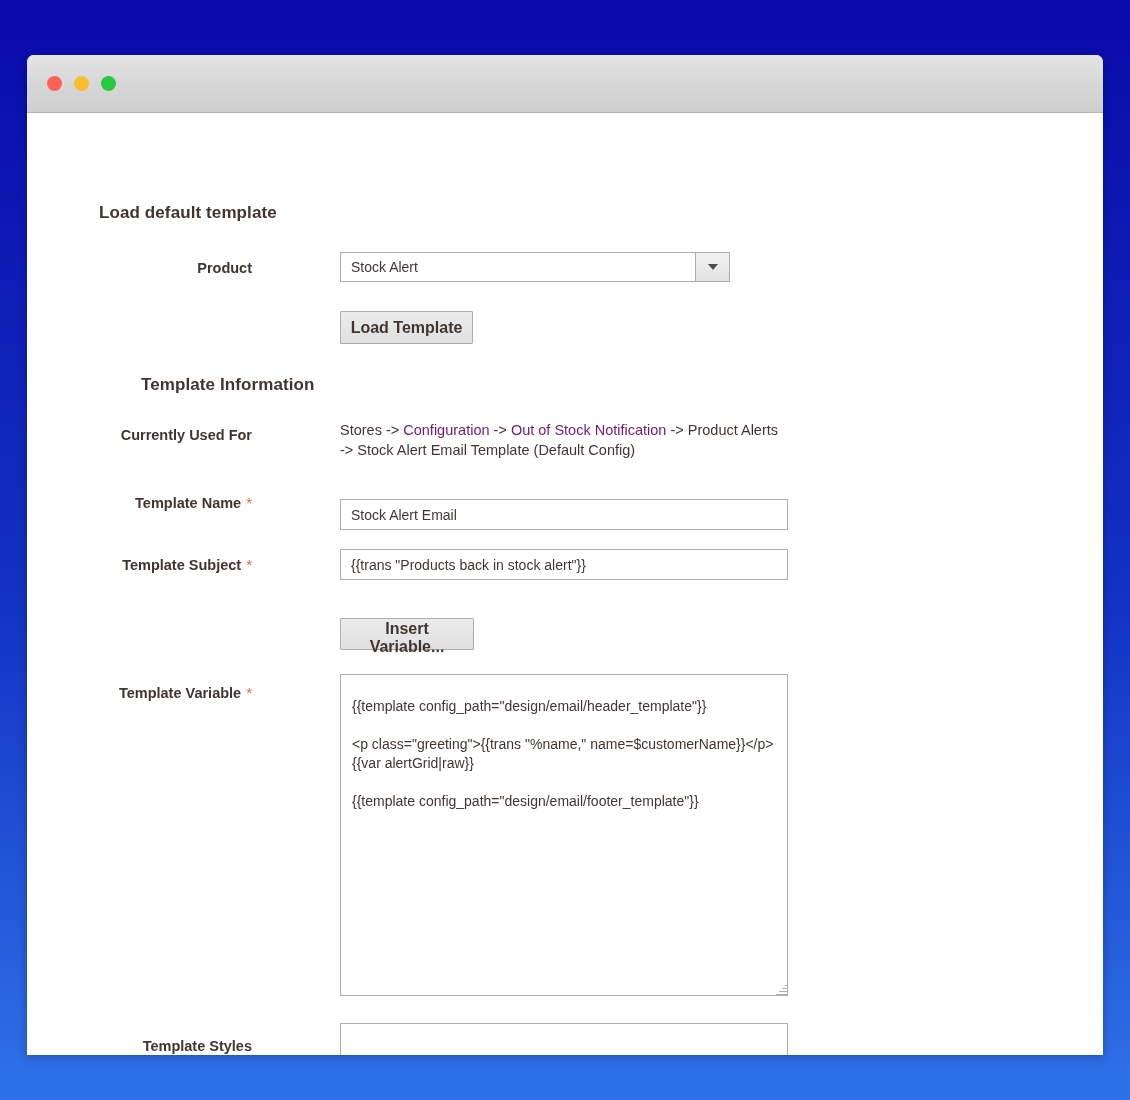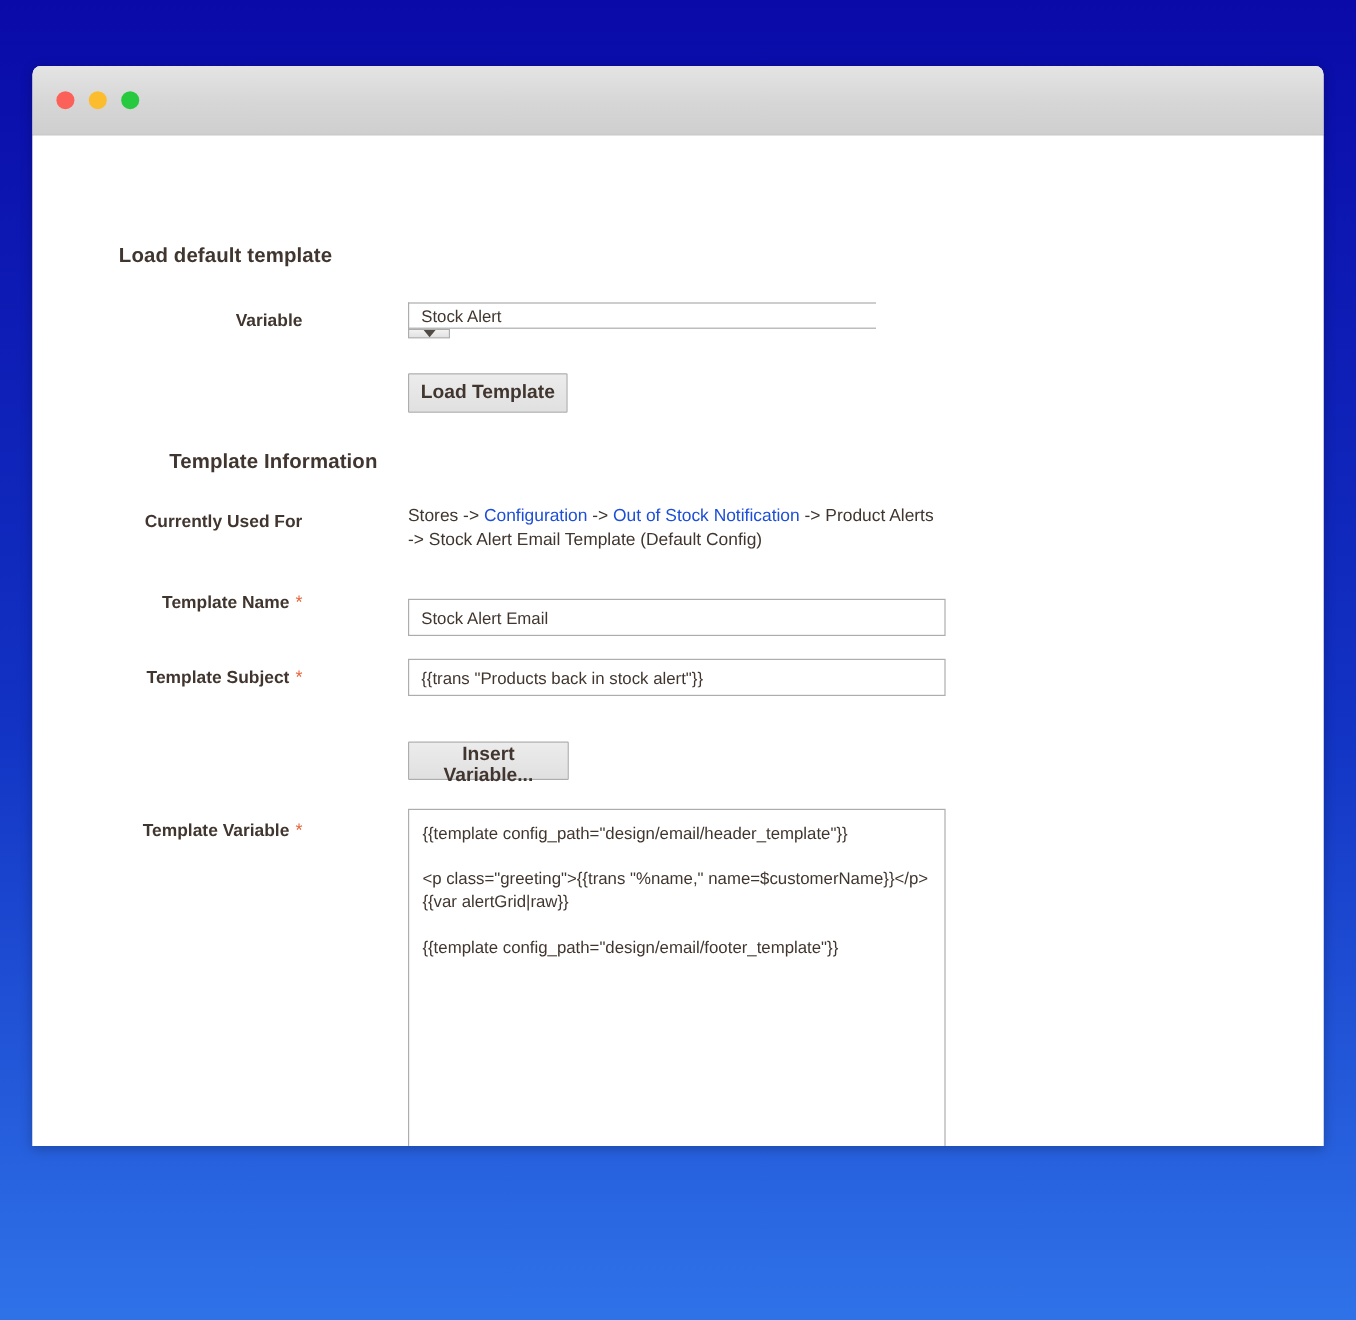--- a/index.html
+++ b/index.html
@@ -14,21 +14,21 @@
     font-family: "Liberation Sans", sans-serif;
     -webkit-font-smoothing: antialiased;
   }
 
   
   .window {
     position: absolute;
     left: 27px;
     top: 55px;
     width: 1076px;
-    height: 900px;
+    height: 1000px;
     background: #ffffff;
     border-radius: 7px 7px 0 0;
     overflow: hidden;
     box-shadow: 0 2px 10px rgba(0,0,0,0.25);
   }
   .titlebar {
     height: 58px;
     background: linear-gradient(180deg, #e4e4e4 0%, #d6d6d6 55%, #cfcfcf 100%);
     border-bottom: 1px solid #b4b4b4;
     display: flex;
@@ -89,21 +89,20 @@
     font-size: 14px;
     color: #41362f;
     padding: 0 10px;
     outline: none;
   }
 
   .select-wrap {
     position: absolute;
     display: flex;
     box-sizing: border-box;
-    flex-direction: column;
   }
   .select-field {
     flex: 1;
     box-sizing: border-box;
     border: 1px solid #adadad;
     border-right: none;
     background: #fff;
     font-size: 14px;
     color: #41362f;
     padding: 0 10px;
@@ -140,34 +139,34 @@
     border-radius: 1px;
   }
 
   .static-text {
     position: absolute;
     font-size: 14.5px;
     color: #41362f;
     line-height: 20px;
   }
   .static-text a {
-    color: #1d4ed8;
+    color: #701a75;
     text-decoration: none;
   }
 
   .textarea {
     position: absolute;
     box-sizing: border-box;
     border: 1px solid #adadad;
     background: #fff;
     font-family: "Liberation Sans", sans-serif;
     font-size: 14px;
     color: #41362f;
     line-height: 19px;
-    padding: 10px 11px;
+    padding: 22px 11px;
     outline: none;
     resize: none;
     white-space: pre-wrap;
     overflow: hidden;
   }
   .resize-grip {
     position: absolute;
     width: 12px;
     height: 12px;
     pointer-events: none;
@@ -191,21 +190,21 @@
   <div class="titlebar">
     <span class="dot red"></span>
     <span class="dot yellow"></span>
     <span class="dot green"></span>
   </div>
 
   <div class="page">
 
     <div class="section-title" style="left:72px; top:90px;">Load default template</div>
 
-    <div class="row-label" style="left:60px; top:146px; width:165px;">Variable</div>
+    <div class="row-label" style="left:60px; top:146px; width:165px;">Product</div>
 
     <div class="select-wrap" style="left:313px; top:139px; width:390px; height:30px;">
       <div class="select-field">Stock Alert</div>
       <div class="select-btn">
         <span class="caret"></span>
       </div>
     </div>
 
     <button class="btn" style="left:313px; top:198px; width:133px; height:33px;">Load Template</button>
 

